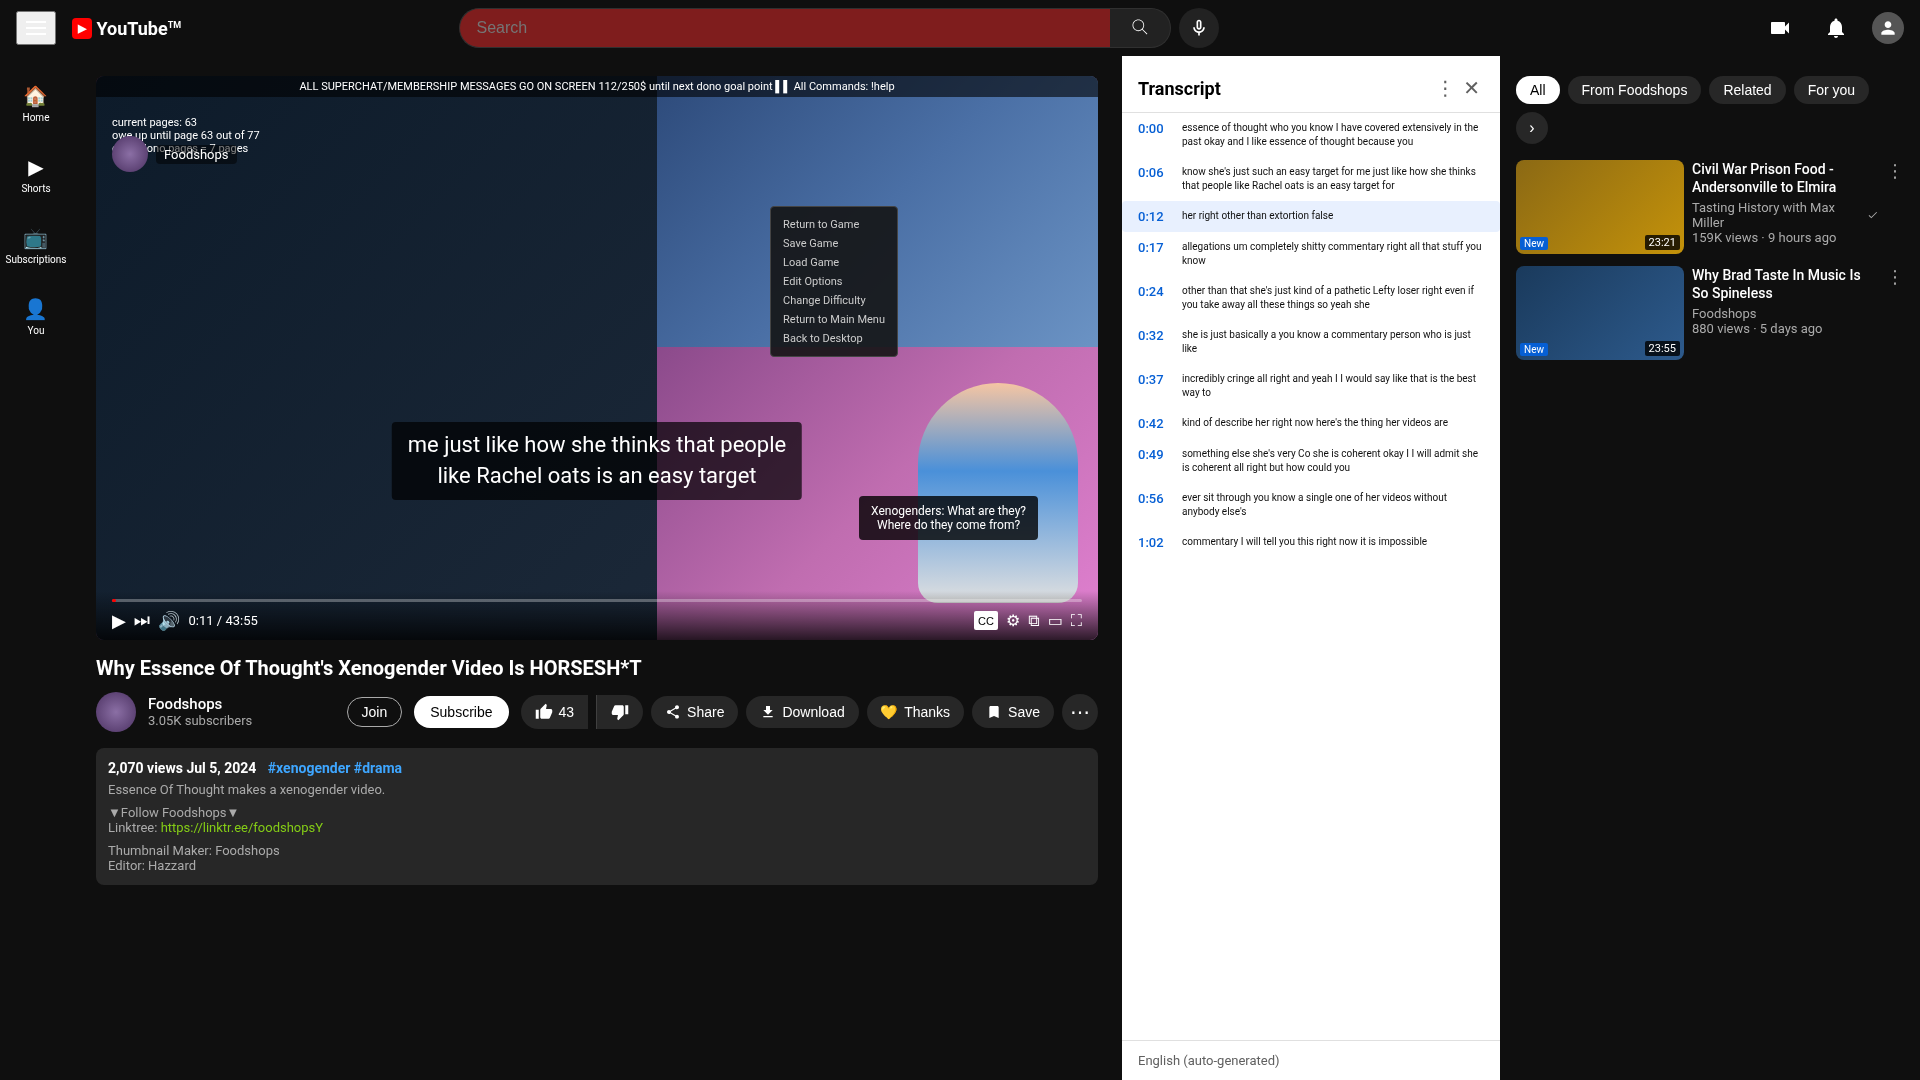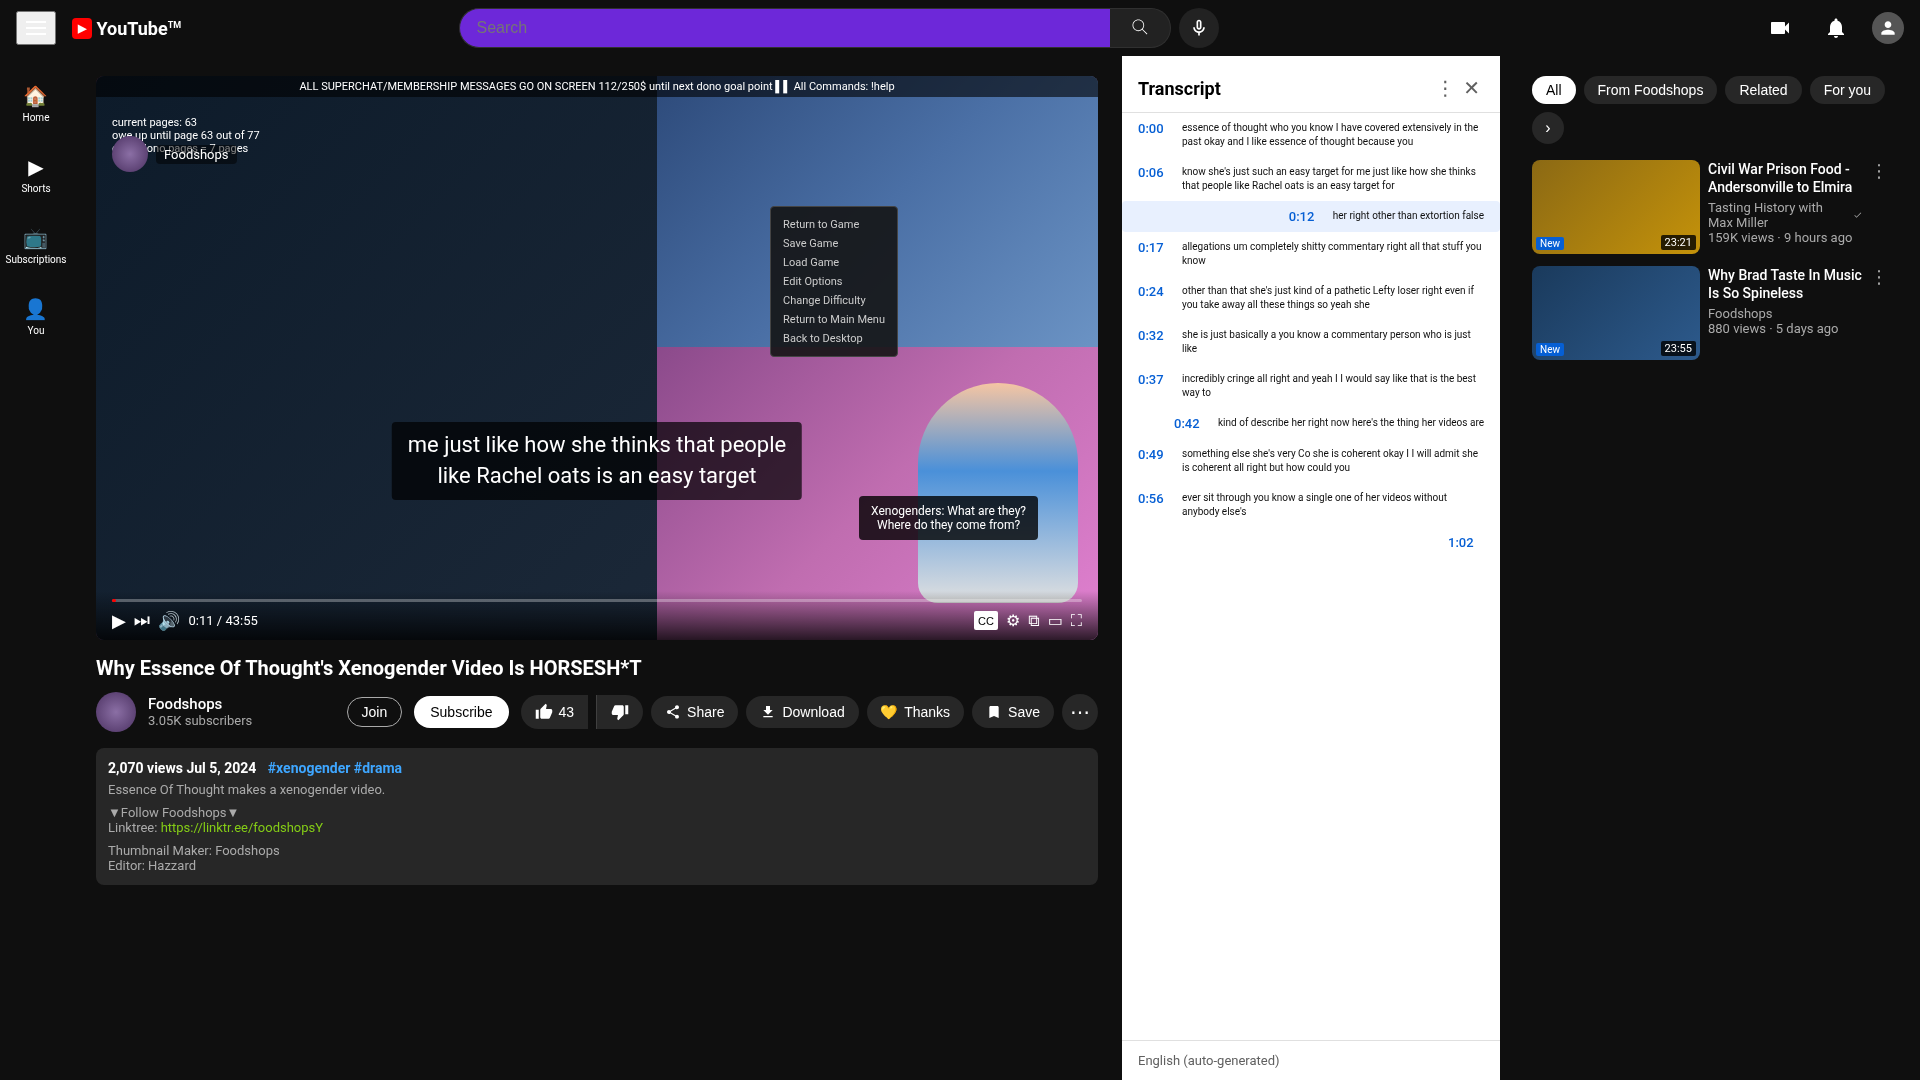--- a/index.html
+++ b/index.html
@@ -9,21 +9,21 @@
     .header { display: flex; align-items: center; background: #0f0f0f; height: 56px; padding: 0 16px; gap: 16px; position: fixed; top: 0; left: 0; right: 0; z-index: 100; }
     .header-left { display: flex; align-items: center; gap: 16px; }
     .hamburger { display: flex; flex-direction: column; gap: 4px; cursor: pointer; padding: 8px; }
     .hamburger span { display: block; width: 20px; height: 2px; background: #fff; }
     .logo { display: flex; align-items: center; gap: 4px; cursor: pointer; }
     .logo-icon { background: #ff0000; color: #fff; font-size: 11px; font-weight: bold; padding: 4px 6px; border-radius: 4px; }
     .logo-text { color: #fff; font-size: 18px; font-weight: bold; }
     .logo-tm { font-size: 9px; vertical-align: super; }
     .header-center { flex: 1; display: flex; align-items: center; gap: 8px; max-width: 760px; margin: 0 auto; }
     .search-bar { display: flex; flex: 1; height: 40px; }
-    .search-input { flex: 1; background: #6d28d9; border: 1px solid #303030; border-right: none; border-radius: 20px 0 0 20px; color: #fff; font-size: 16px; padding: 0 16px; outline: none; }
+    .search-input { flex: 1; background: #7f1d1d; border: 1px solid #303030; border-right: none; border-radius: 20px 0 0 20px; color: #fff; font-size: 16px; padding: 0 16px; outline: none; }
     .search-btn { background: #222; border: 1px solid #303030; border-left: none; border-radius: 0 20px 20px 0; padding: 0 20px; cursor: pointer; color: #fff; }
     .mic-btn { background: #222; border: none; border-radius: 50%; width: 40px; height: 40px; cursor: pointer; color: #fff; display: flex; align-items: center; justify-content: center; }
     .header-right { display: flex; align-items: center; gap: 16px; margin-left: auto; }
     .header-icon-btn { background: none; border: none; color: #fff; cursor: pointer; width: 40px; height: 40px; border-radius: 50%; display: flex; align-items: center; justify-content: center; font-size: 18px; }
     .avatar { width: 32px; height: 32px; border-radius: 50%; background: #555; cursor: pointer; display: flex; align-items: center; justify-content: center; font-size: 12px; overflow: hidden; }
 
     
     .main-container { display: flex; margin-top: 56px; height: calc(1080px - 56px); }
 
     
@@ -93,28 +93,28 @@
     .follow-section { margin-top: 8px; font-size: 13px; }
     .credits-section { margin-top: 8px; font-size: 13px; color: #aaa; }
 
     
     .transcript-panel { width: 378px; background: #fff; color: #000; display: flex; flex-direction: column; margin: 0; flex-shrink: 0; }
     .transcript-header { display: flex; align-items: center; padding: 16px 16px 8px; border-bottom: 1px solid #e0e0e0; }
     .transcript-title { font-size: 18px; font-weight: bold; flex: 1; }
     .transcript-more-btn { background: none; border: none; cursor: pointer; font-size: 20px; color: #606060; padding: 4px; }
     .transcript-close-btn { background: none; border: none; cursor: pointer; font-size: 20px; color: #606060; padding: 4px; }
     .transcript-body { flex: 1; overflow-y: auto; }
-    .transcript-item { display: flex; gap: 8px; padding: 8px 16px; cursor: pointer; border-radius: 4px; justify-content: flex-end; }
+    .transcript-item { display: flex; gap: 8px; padding: 8px 16px; cursor: pointer; border-radius: 4px; }
     .transcript-item.active { background: #e8f0fe; }
     .transcript-time { color: #065fd4; font-size: 13px; font-weight: 500; white-space: nowrap; min-width: 36px; }
     .transcript-text { font-size: 10px; color: #0f0f0f; line-height: 1.4; }
     .transcript-footer { padding: 12px 16px; border-top: 1px solid #e0e0e0; font-size: 13px; color: #606060; }
 
     
-    .recommendations { width: 420px; padding: 20px 32px; overflow-y: auto; flex-shrink: 0; }
+    .recommendations { width: 420px; padding: 20px 16px; overflow-y: auto; flex-shrink: 0; }
     .filter-tabs { display: flex; gap: 8px; margin-bottom: 16px; flex-wrap: wrap; }
     .filter-tab { background: #272727; color: #fff; border: none; padding: 6px 14px; border-radius: 20px; cursor: pointer; font-size: 14px; white-space: nowrap; }
     .filter-tab.active { background: #fff; color: #000; }
     .filter-tab-arrow { background: #272727; color: #fff; border: none; width: 32px; height: 32px; border-radius: 50%; cursor: pointer; font-size: 16px; display: flex; align-items: center; justify-content: center; }
     .rec-item { display: flex; gap: 8px; margin-bottom: 12px; cursor: pointer; }
     .rec-thumb { width: 168px; height: 94px; background: #333; border-radius: 8px; flex-shrink: 0; position: relative; overflow: hidden; }
     .rec-duration { position: absolute; bottom: 4px; right: 4px; background: rgba(0,0,0,0.8); color: #fff; font-size: 11px; padding: 1px 4px; border-radius: 2px; }
     .rec-badge { position: absolute; bottom: 4px; left: 4px; background: #065fd4; color: #fff; font-size: 10px; padding: 1px 4px; border-radius: 2px; }
     .rec-info { flex: 1; }
     .rec-title { font-size: 14px; color: #fff; font-weight: 500; line-height: 1.3; margin-bottom: 4px; }
@@ -380,20 +380,21 @@
           <div class="transcript-item">
     <span class="transcript-time">0:49</span>
     <span class="transcript-text">something else she's very Co she is coherent okay I I will admit she is coherent all right but how could you</span>
   </div>
           <div class="transcript-item">
     <span class="transcript-time">0:56</span>
     <span class="transcript-text">ever sit through you know a single one of her videos without anybody else's</span>
   </div>
           <div class="transcript-item">
     <span class="transcript-time">1:02</span>
+    <span class="transcript-text">commentary I will tell you this right now it is impossible</span>
   </div>
         </div>
       <div class="transcript-footer">English (auto-generated)</div>
     </div>
 
     <div class="recommendations">
       <div class="filter-tabs" id="filter-tabs-container">
           <button class="filter-tab active">All</button>
           <button class="filter-tab">From Foodshops</button>
           <button class="filter-tab">Related</button>

